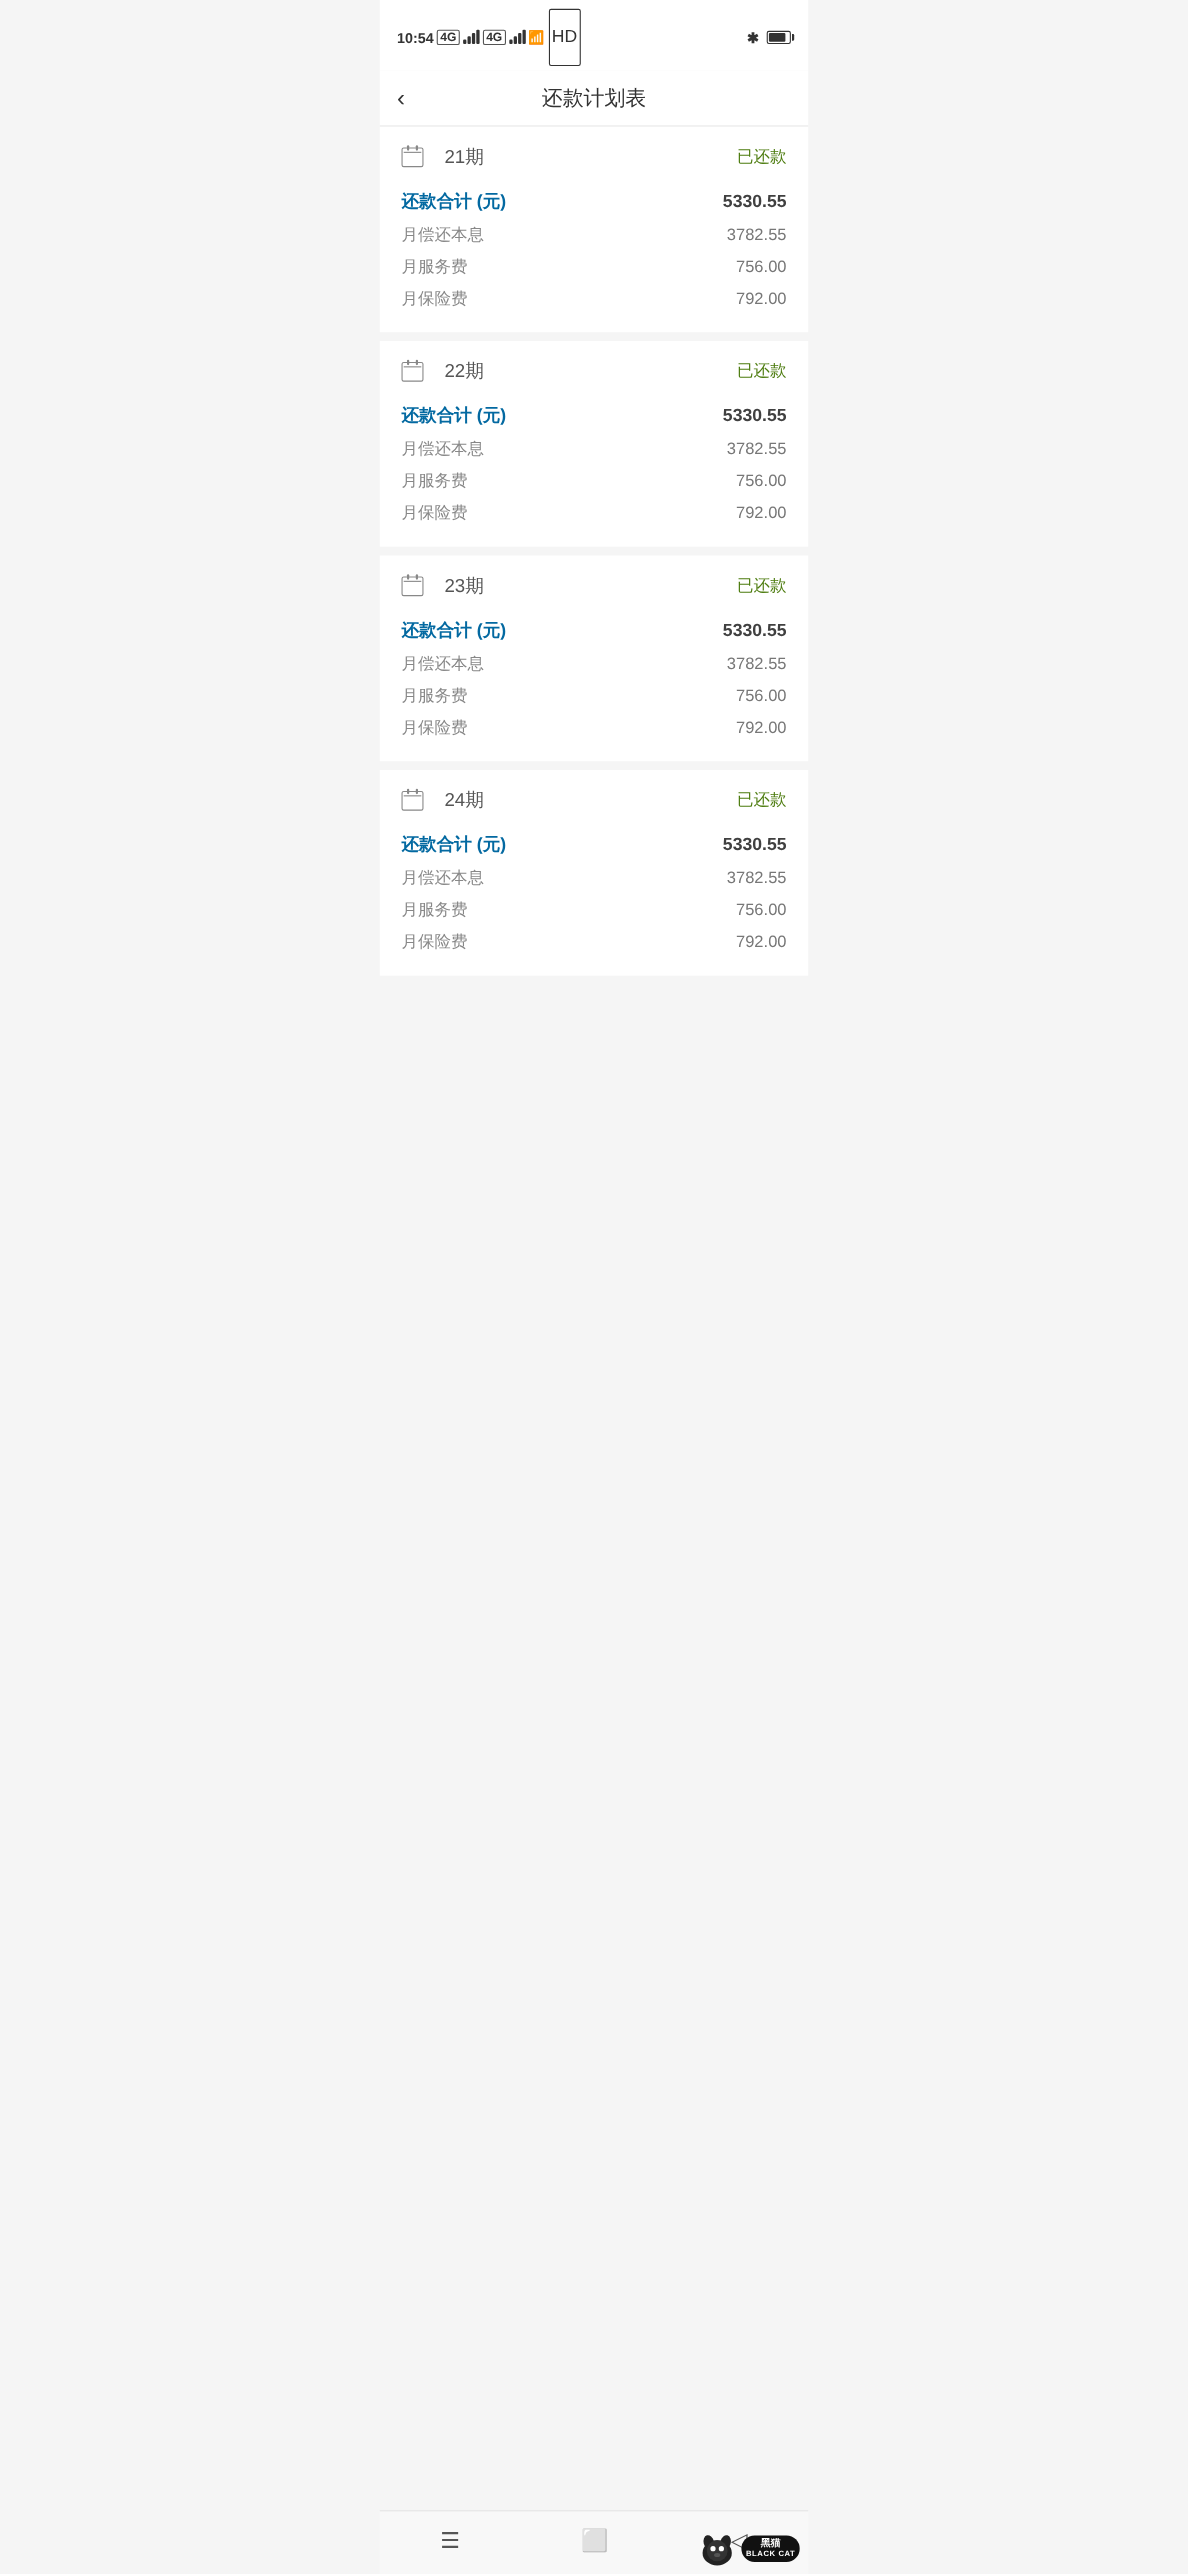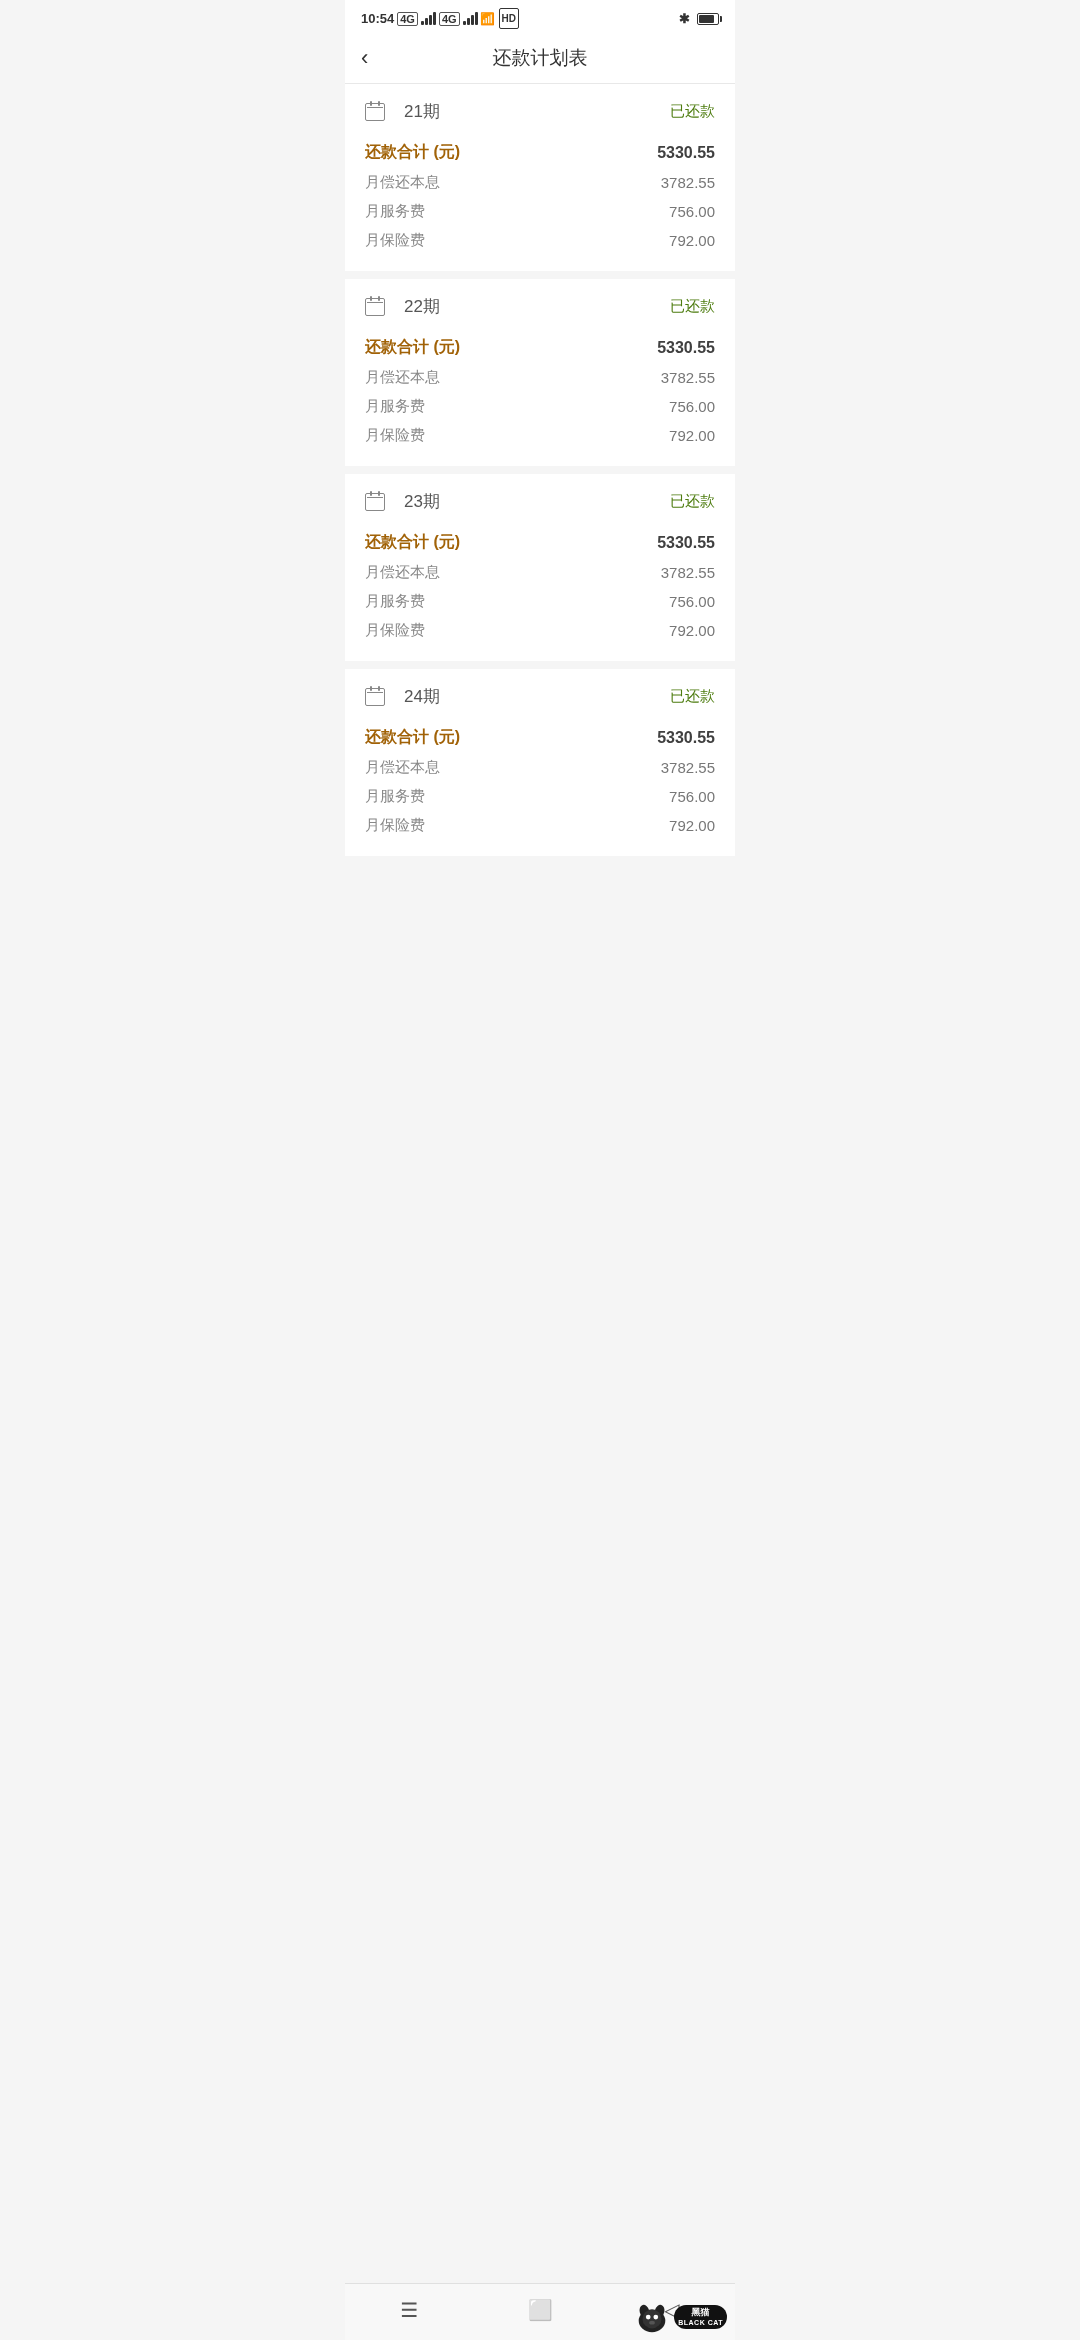--- a/index.html
+++ b/index.html
@@ -170,21 +170,21 @@
 
     .row {
       display: flex;
       justify-content: space-between;
       align-items: center;
       padding: 5px 0;
     }
 
     .row-label {
       font-size: 15px;
-      color: #a16207;
+      color: #0369a1;
     }
 
     .row-label.bold {
       font-weight: 700;
       font-size: 16px;
     }
 
     .row-value {
       font-size: 15px;
       color: #777;
@@ -227,25 +227,25 @@
     .cat-icon {
       width: 38px;
       height: 38px;
     }
 
     .wifi-icon {
       font-size: 12px;
     }
 
     .hd-badge {
-      font-size: 10px;
+      font-size: 16px;
       border: 1px solid #333;
-      padding: 4px 2px;
+      padding: 16px 2px;
       border-radius: 2px;
-      font-weight: 700;
+      font-weight: 400;
     }
   </style>
 </head>
 <body>
 
 <div class="status-bar">
   <div class="status-left">
     <span>10:54</span>
     <span style="font-size:11px; border:1px solid #555; padding:0 2px; border-radius:2px; font-weight:700;">4G</span>
     <span class="signal-bar">

